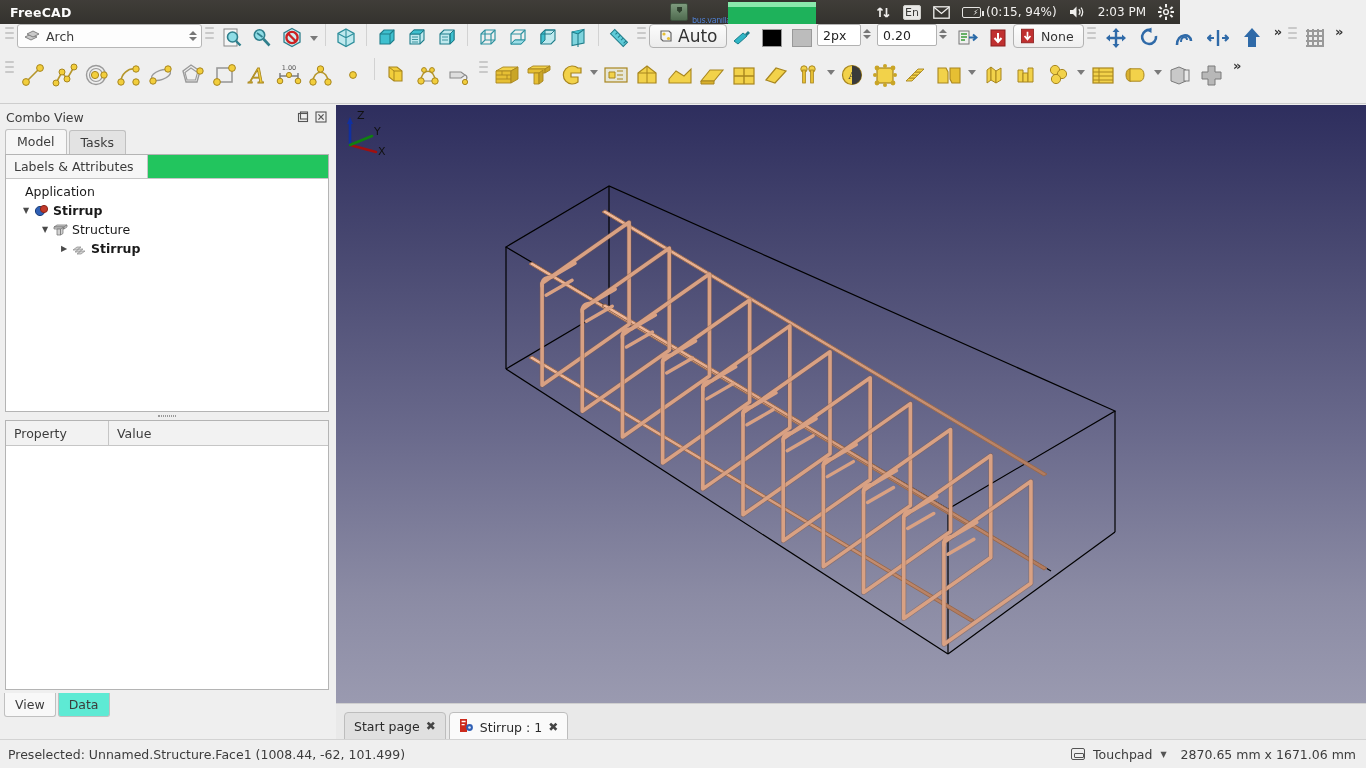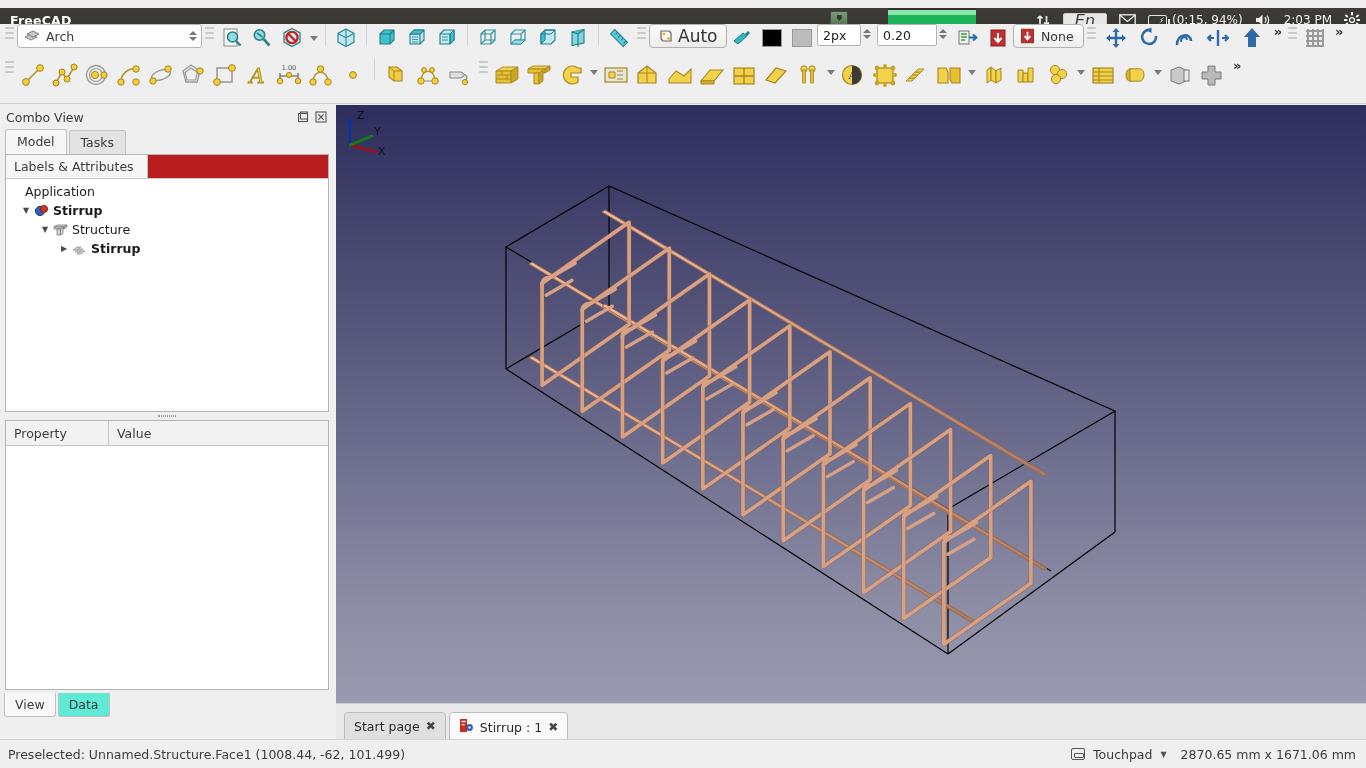--- a/index.html
+++ b/index.html
@@ -5,21 +5,21 @@
 <style>
   * { box-sizing: border-box; margin:0; padding:0; }
   html, body {
     width: 1366px; height: 768px; overflow: hidden;
     font-family: "DejaVu Sans", "Liberation Sans", sans-serif;
     font-size: 12px; color: #3c3c3c;
     background: #efefef;
   }
   
   #unity-panel {
-    position:absolute; left:0; top:8px; width:1366px; height:24px;
+    position:absolute; left:0; top:0; width:1180px; height:24px;
     background: linear-gradient(to bottom, #403d39 0%, #3a3833 50%, #34322e 100%);
     display:flex; align-items:center; color:#f2f1f0;
   }
   #unity-panel .appname {
     font-weight:bold; font-size:12.5px; margin-left:10px; color:#fdfdfd;
     letter-spacing:.2px;
   }
   #unity-panel .spacer { flex:1; }
   .tray { display:flex; align-items:center; height:24px; }
   .tray-item { padding:0 6px; display:flex; align-items:center; height:24px; font-size:12px; color:#f2f1f0; }
@@ -38,21 +38,21 @@
     width:18px; height:18px; border-radius:2px;
     background: linear-gradient(to bottom, #7d9a7d, #4f6b4f);
     position:relative; border:1px solid #3d503d;
   }
   .dl-icon::after {
     content:""; position:absolute; left:6px; top:3px; width:5px; height:6px;
     background:#2d3f2d; clip-path: polygon(0 0,100% 0,100% 55%,100% 55%,50% 100%,0 55%);
   }
   .en-badge {
     border:1px solid #cfcfcb; background:#e8e8e6; color:#3a3a38;
-    font-size:16px; padding:0px 11px; border-radius:2px; line-height:13px;font-style:italic;
+    font-size:11px; padding:0px 1px; border-radius:2px; line-height:13px;
   }
   .batt {
     width:19px; height:11px; border:1.6px solid #e6e5e3; border-radius:2px;
     position:relative; display:inline-block;
   }
   .batt::after { content:""; position:absolute; right:-4px; top:3px; width:2px; height:5px; background:#e6e5e3; }
   .batt .bolt { position:absolute; right:1px; top:1px; width:6px; height:7px; background:#e6e5e3;
     clip-path: polygon(100% 0, 30% 55%, 75% 55%, 0 100%, 55% 45%, 15% 45%); }
 
   
@@ -109,21 +109,21 @@
     font-size:11px; color:#555; }
   .tabs { display:flex; padding-left:5px; height:25px; align-items:flex-end; }
   .tab {
     padding:4px 11px 4px; font-size:12.5px; background:#e3e3e3;
     border:1px solid #c0c0c0; border-bottom:none; border-radius:3px 3px 0 0; margin-right:2px;
     color:#3c3c3c;
   }
   .tab.active { background:#f6f6f6; padding-bottom:5px; }
   .panelbox { margin:0 5px; border:1px solid #b4b4b4; background:#fff; }
 
-  .tree-hdr { height:24px; background:#b91c1c; border-bottom:1px solid #c6c6c6; display:flex; }
+  .tree-hdr { height:24px; background:#22c55e; border-bottom:1px solid #c6c6c6; display:flex; }
   .tree-hdr .col1 {
     width:142px; padding:4px 8px; font-size:12.5px; background:#f6f6f6;
     border-right:1px solid #c6c6c6; color:#3c3c3c;
   }
   .tree-body { height:232px; background:#fff; padding:3px 0 0 3px; }
   .tnode { display:flex; align-items:center; height:19px; font-size:12.5px; color:#1a1a1a; }
   .arrow { width:14px; text-align:center; font-size:8px; color:#4a4a4a; flex:0 0 auto;}
   .tico { width:17px; height:15px; margin-right:3px; flex:0 0 auto; display:flex; align-items:center; justify-content:center;}
   .bold { font-weight:bold; }
 

